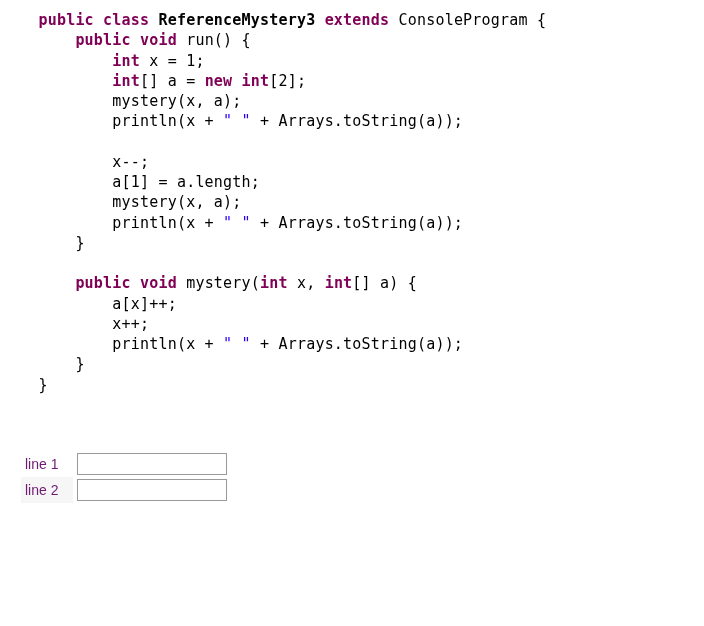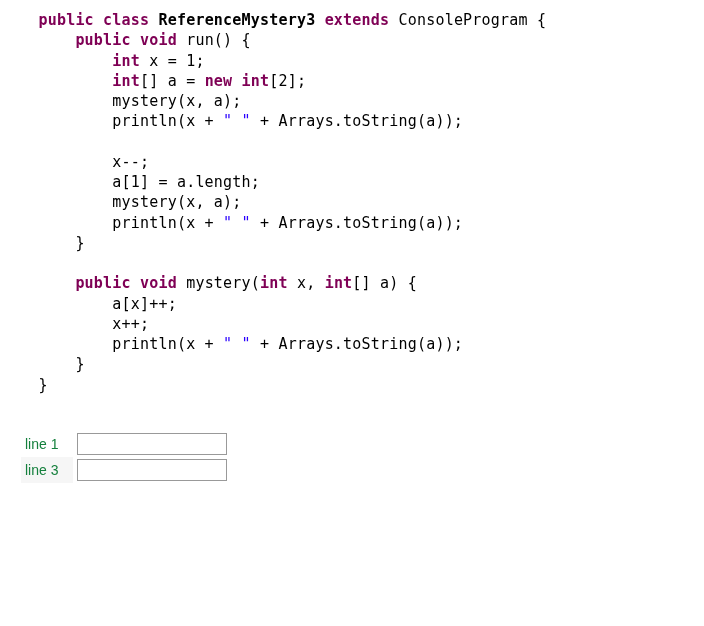--- a/index.html
+++ b/index.html
@@ -11,38 +11,38 @@
       padding: 10px 20px;
       width: 704px;
     }
     .code-block {
       font-family: "Lucida Console", Monaco, Consolas, monospace;
       font-size: 15px;
       line-height: 1.35;
       white-space: pre;
       letter-spacing: 0.2px;
       color: #000;
-      margin-bottom: 36px;
+      margin-bottom: 56px;
     }
     .kw { color: #7f0055; font-weight: bold; }
     .cname { font-weight: bold; color: #000; }
     .plain { color: #000; }
     .str { color: #2a00ff; }
     .answers-table {
       border-collapse: collapse;
       font-family: Arial, Helvetica, sans-serif;
       font-size: 14px;
     }
     .answers-table tr:nth-child(even) td.label-cell {
       background: #f6f6f6;
     }
     .answers-table td.label-cell {
       padding: 3px 14px 3px 4px;
       border: 1px solid transparent;
-      color: #15803d;
+      color: #701a75;
       margin-left: 28px;
     }
     .answers-table td.input-cell {
       padding: 2px 4px;
     }
     .answers-table input[type="text"] {
       width: 150px;
       height: 22px;
       font-size: 14px;
       padding: 1px 3px;
@@ -73,17 +73,17 @@
       <span class="plain">}</span>
   <span class="plain">}</span></div>
 
 <table class="answers-table">
   <tbody>
       <tr>
     <td class="label-cell">line 1</td>
     <td class="input-cell"><input type="text" value="" style=""></td>
   </tr>
   <tr>
-    <td class="label-cell">line 3</td>
+    <td class="label-cell">line 2</td>
     <td class="input-cell"><input type="text" value="" style=""></td>
   </tr>
 </tbody>
   </table>
 
 </body></html>

